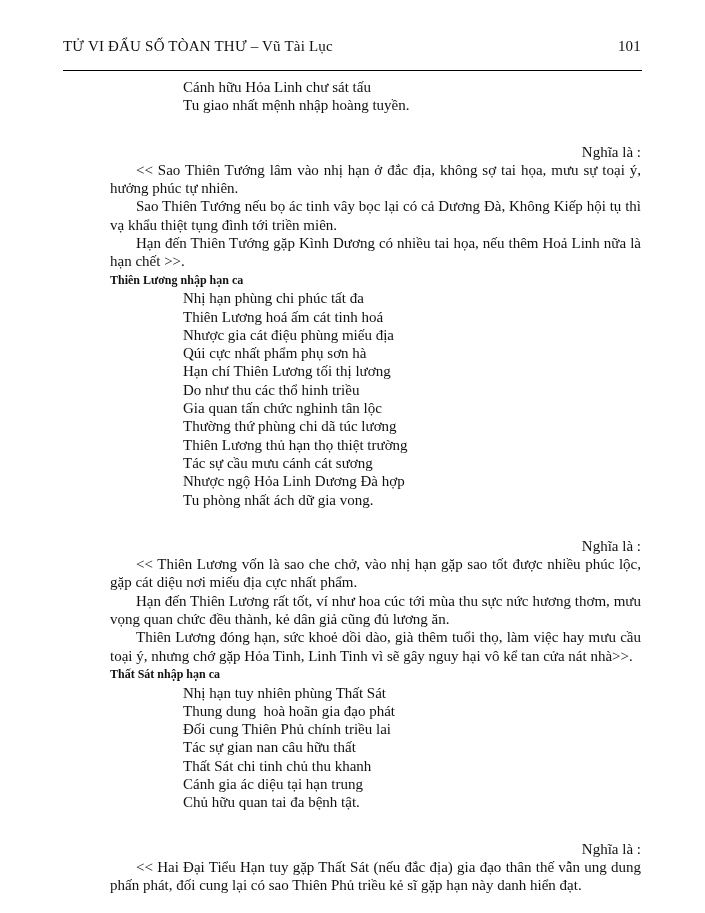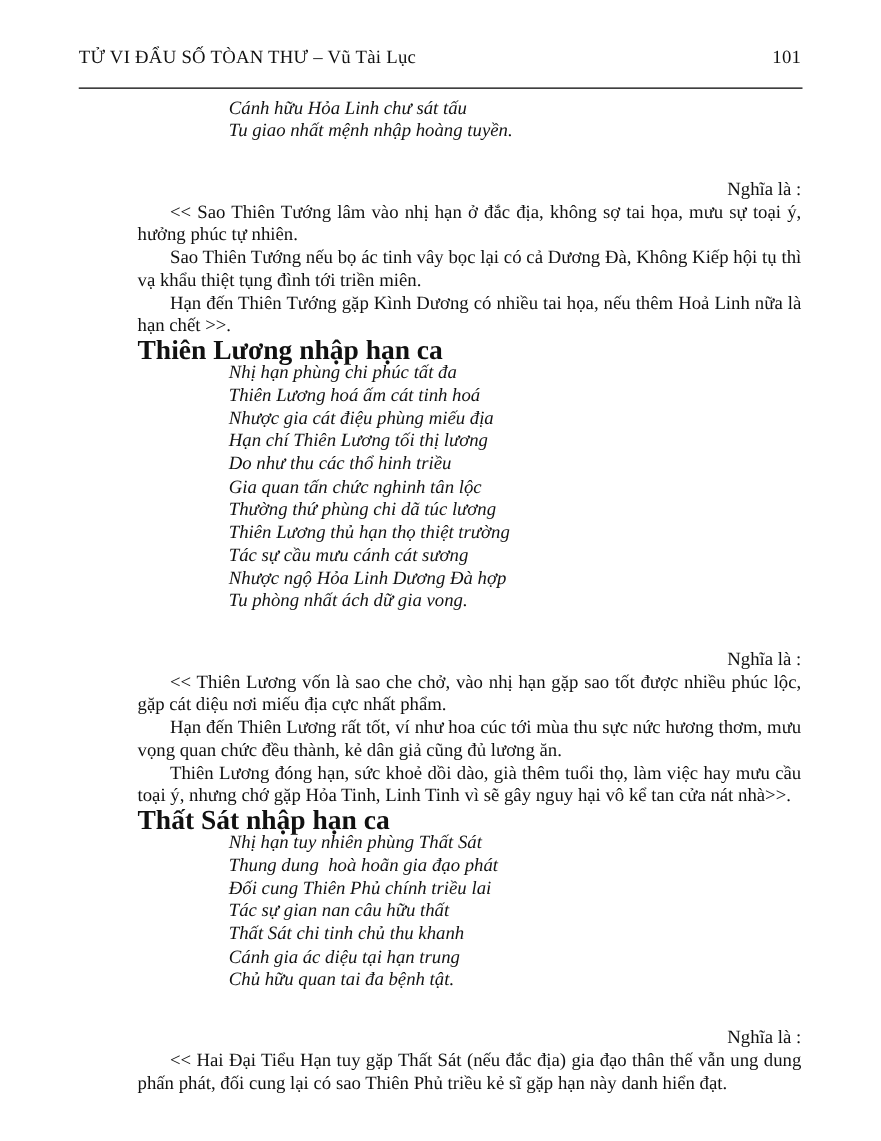--- a/index.html
+++ b/index.html
@@ -35,29 +35,28 @@
     position: absolute;
     top: 78px;
     left: 110px;
     width: 531px;
     font-size: 15px;
     line-height: 18.3px;
   }
   .verse-line {
     padding-left: 73px;
     white-space: pre-wrap;
-    font-style: italic;
   }
   .label { text-align: right; margin-top: 28px; }
   .paragraph {
     text-align: justify;
     text-indent: 26px;
   }
   .heading {
-    font-size: 22px;
+    font-size: 12px;
     font-weight: bold;
     line-height: 18.6px;
   }
 </style>
 </head>
 <body>
 
 <div class="page">
   <header class="page-header">
     <span>TỬ VI ĐẨU SỐ TÒAN THƯ – Vũ Tài Lục</span>
@@ -68,20 +67,21 @@
       <div class="verse-line">Cánh hữu Hỏa Linh chư sát tấu</div>
       <div class="verse-line">Tu giao nhất mệnh nhập hoàng tuyền.</div>
       <div class="label">Nghĩa là :</div>
       <div class="paragraph">&lt;&lt; Sao Thiên Tướng lâm vào nhị hạn ở đắc địa, không sợ tai họa, mưu sự toại ý, hưởng phúc tự nhiên.</div>
       <div class="paragraph">Sao Thiên Tướng nếu bọ ác tinh vây bọc lại có cả Dương Đà, Không Kiếp hội tụ thì vạ khẩu thiệt tụng đình tới triền miên.</div>
       <div class="paragraph">Hạn đến Thiên Tướng gặp Kình Dương có nhiều tai họa, nếu thêm Hoả Linh nữa là hạn chết &gt;&gt;.</div>
       <div class="heading">Thiên Lương nhập hạn ca</div>
       <div class="verse-line">Nhị hạn phùng chi phúc tất đa</div>
       <div class="verse-line">Thiên Lương hoá ấm cát tinh hoá</div>
       <div class="verse-line">Nhược gia cát điệu phùng miếu địa</div>
+      <div class="verse-line">Qúi cực nhất phẩm phụ sơn hà</div>
       <div class="verse-line">Hạn chí Thiên Lương tối thị lương</div>
       <div class="verse-line">Do như thu các thổ hinh triều</div>
       <div class="verse-line">Gia quan tấn chức nghinh tân lộc</div>
       <div class="verse-line">Thường thứ phùng chi dã túc lương</div>
       <div class="verse-line">Thiên Lương thủ hạn thọ thiệt trường</div>
       <div class="verse-line">Tác sự cầu mưu cánh cát sương</div>
       <div class="verse-line">Nhược ngộ Hỏa Linh Dương Đà hợp</div>
       <div class="verse-line">Tu phòng nhất ách dữ gia vong.</div>
       <div class="label">Nghĩa là :</div>
       <div class="paragraph">&lt;&lt; Thiên Lương vốn là sao che chở, vào nhị hạn gặp sao tốt được nhiều phúc lộc, gặp cát diệu nơi miếu địa cực nhất phẩm.</div>

